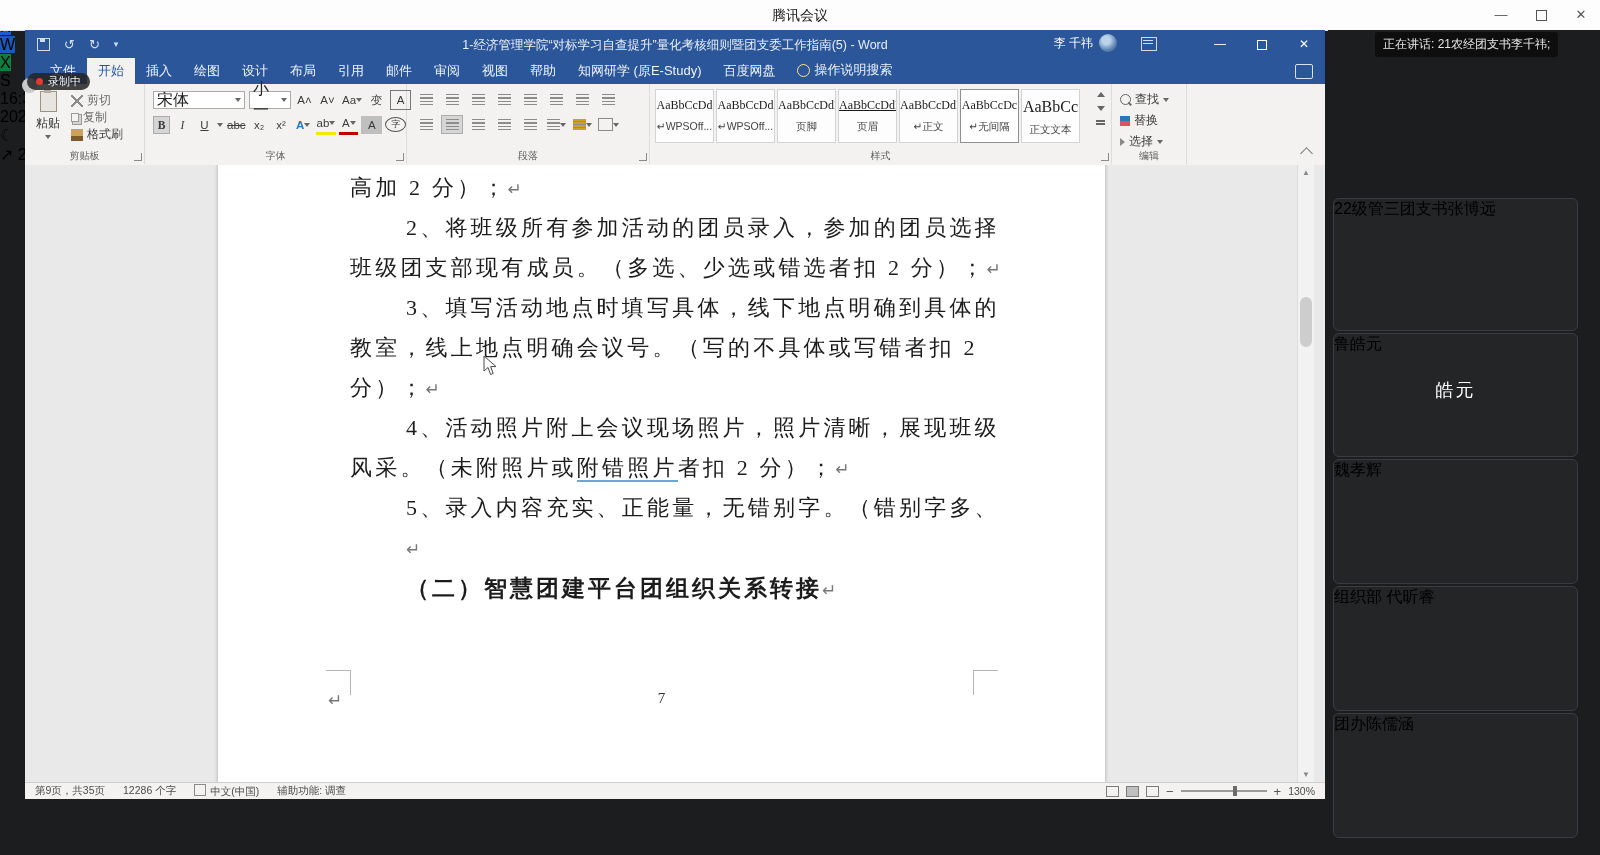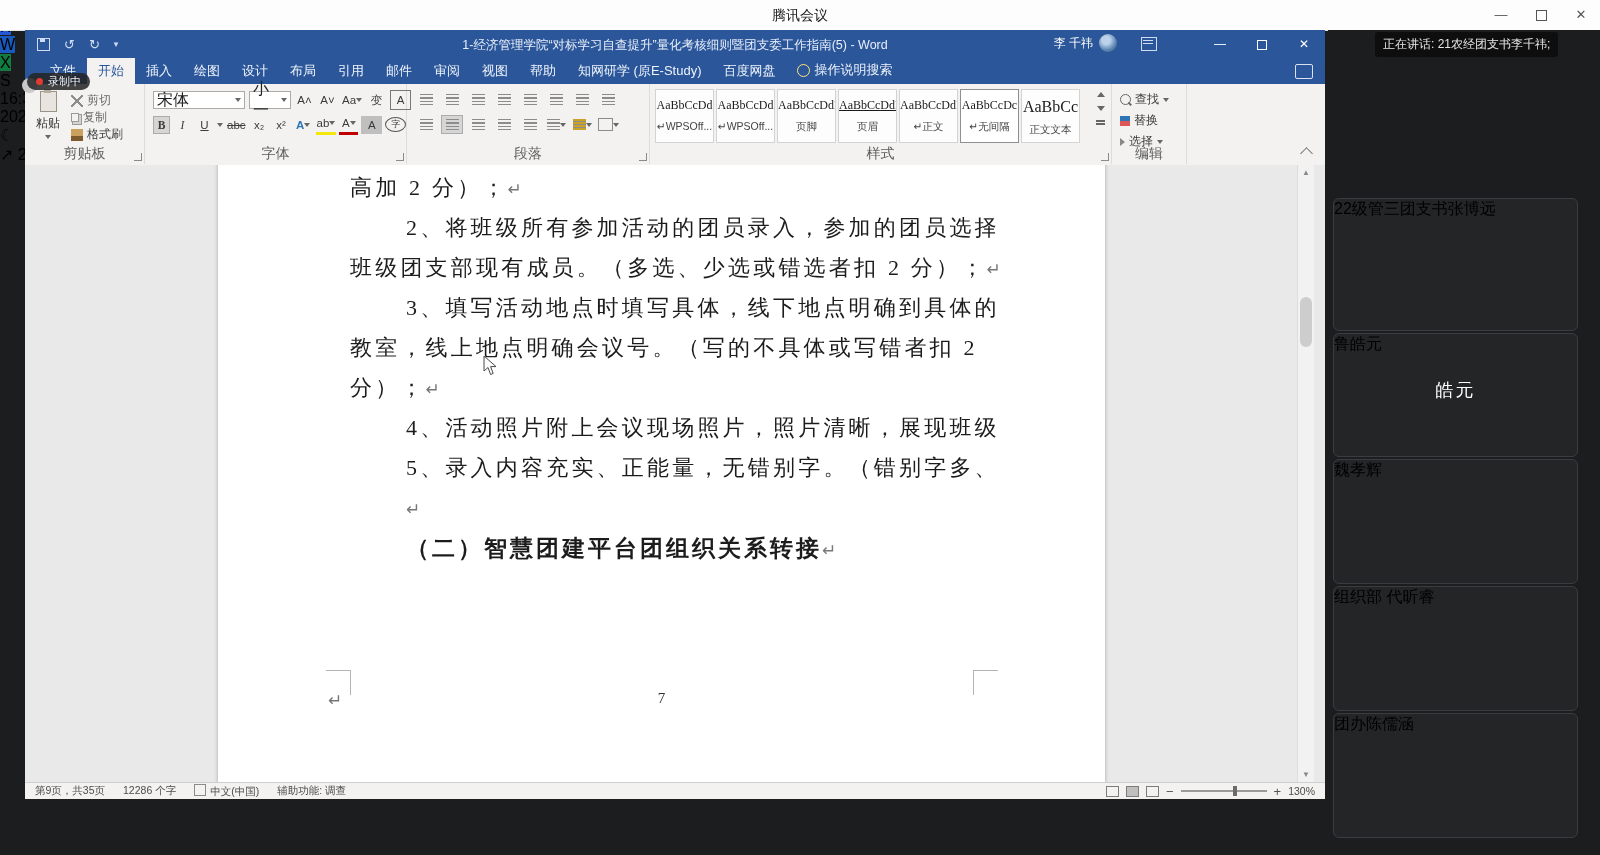--- a/index.html
+++ b/index.html
@@ -37,21 +37,21 @@
 
   
   .recpill{position:absolute;left:2px;top:43px;height:17px;background:rgba(35,35,35,.85);border-radius:9px;display:flex;align-items:center;gap:5px;padding:0 9px;z-index:9;}
   .recdot{width:7px;height:7px;border-radius:50%;background:#e23b30;}
   .rectxt{color:#f0f0f0;font-size:11px;}
   .recavatar{position:absolute;left:-3px;top:48px;width:15px;height:15px;border-radius:50%;background:#c9c9c9;z-index:8;}
 
   
   .ribbon{position:absolute;left:0;top:54px;width:1300px;height:81px;background:#f3f2f1;border-bottom:1px solid #c6c6c6;font-size:12px;color:#333;}
   .rgroup{position:absolute;top:0;height:80px;border-right:1px solid #dcdcdc;box-sizing:border-box;}
-  .glabel{position:absolute;bottom:1px;left:0;right:0;text-align:center;font-size:14px;color:#5d5d5d;}
+  .glabel{position:absolute;bottom:1px;left:0;right:0;text-align:center;font-size:10px;color:#5d5d5d;}
   .launcher{position:absolute;right:2px;bottom:3px;width:7px;height:7px;border-left:1px solid #8a8a8a;border-top:1px solid #8a8a8a;transform:rotate(180deg);}
   .bigbtn{display:flex;flex-direction:column;align-items:center;gap:3px;padding-top:7px;}
   .clipicon{width:15px;height:19px;background:#e8e4df;border:1px solid #9a9486;position:relative;}
   .clipicon:before{content:"";position:absolute;left:3px;top:-3px;width:7px;height:4px;background:#b5ad9d;}
   .srow{display:flex;align-items:center;gap:4px;height:17px;color:#6b6b6b;}
   .sic{width:12px;height:12px;display:inline-block;}
   .sic-cut{background:linear-gradient(45deg,transparent 44%,#8c8c8c 44% 56%,transparent 56%),linear-gradient(-45deg,transparent 44%,#8c8c8c 44% 56%,transparent 56%);}
   .sic-copy{border:1px solid #9a9a9a;width:8px;height:9px;box-shadow:2px 2px 0 #d6d2cc,2px 2px 0 1px #9a9a9a;box-sizing:border-box;}
   .sic-painter{background:linear-gradient(#caa25e 0 55%,#7d5a2c 55%);}
   .combo{background:#fff;border:1px solid #ababab;height:18px;display:flex;align-items:center;justify-content:space-between;padding:0 3px;font-size:16px;color:#222;box-sizing:border-box;}
@@ -450,20 +450,21 @@
       <div class="page"></div>
 
       <div class="textblock">
         <div class="dline"><span>高加 2 分）；</span><span class="pil">↵</span></div>
         <div class="dline ind"><span>2、将班级所有参加活动的团员录入，参加的团员选择</span></div>
         <div class="dline"><span>班级团支部现有成员。（多选、少选或错选者扣 2 分）；</span><span class="pil">↵</span></div>
         <div class="dline ind"><span>3、填写活动地点时填写具体，线下地点明确到具体的</span></div>
         <div class="dline"><span>教室，线上地点明确会议号。（写的不具体或写错者扣 2</span></div>
         <div class="dline"><span>分）；</span><span class="pil">↵</span></div>
         <div class="dline ind"><span>4、活动照片附上会议现场照片，照片清晰，展现班级</span></div>
+        <div class="dline"><span>风采。（未附照片或</span><span class="uerr">附错照片</span><span>者扣 2 分）；</span><span class="pil">↵</span></div>
         <div class="dline ind"><span>5、录入内容充实、正能量，无错别字。（错别字多、</span></div>
         <div class="dline ind"><span class="pil">↵</span></div>
         <div class="dline ind dheading"><span>（二）智慧团建平台团组织关系转接</span><span class="pil" style="font-weight:normal;">↵</span></div>
       </div>
 
       <span class="cmark l" style="left:301px;top:505px;"></span>
       <span class="cmark r" style="left:948px;top:505px;"></span>
       <span class="pil" style="position:absolute;left:303px;top:525px;">↵</span>
       <div class="pagenum">7</div>
 

